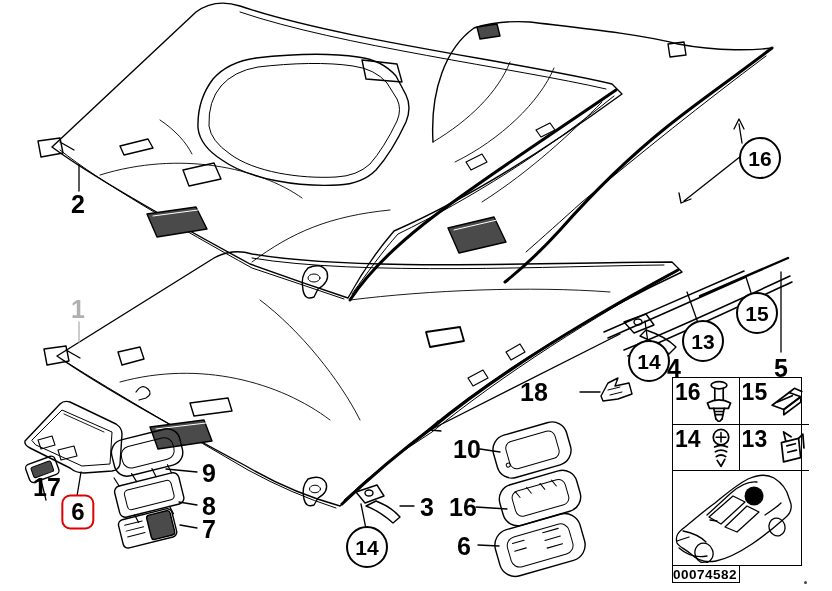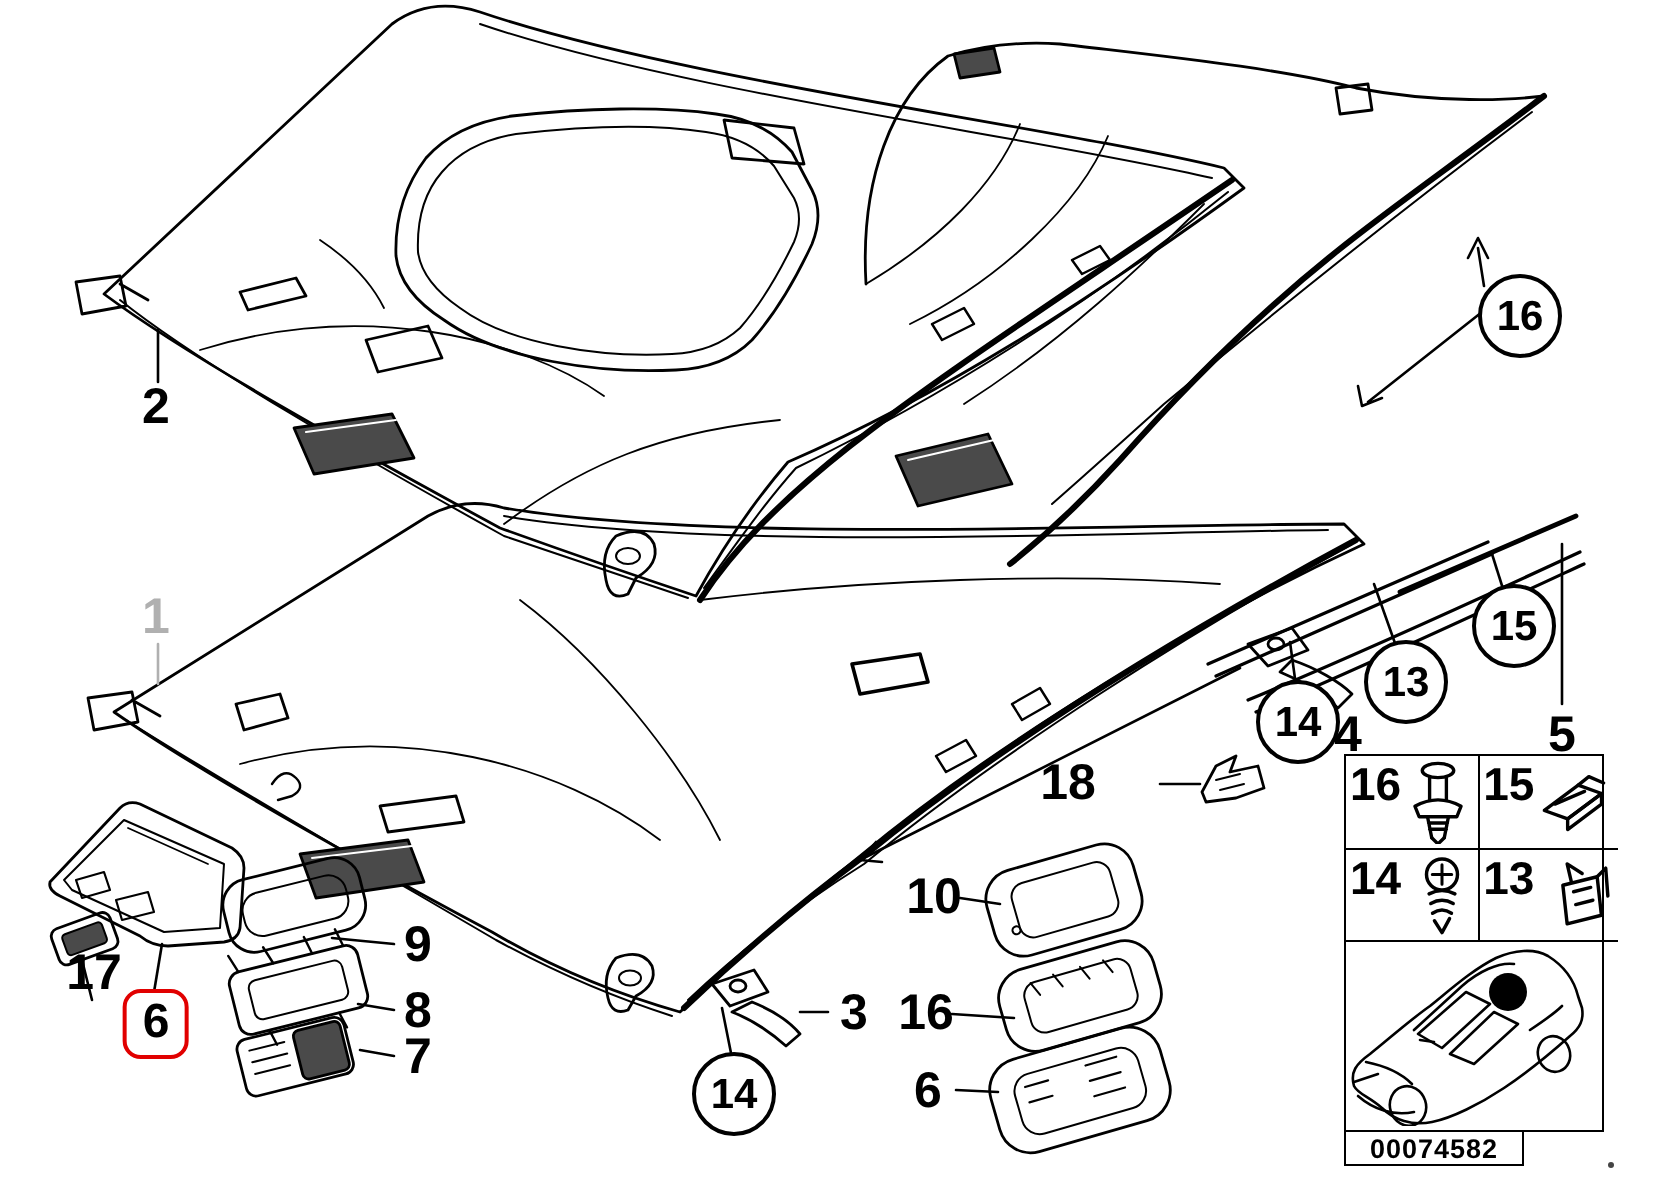--- a/index.html
+++ b/index.html
@@ -30,23 +30,23 @@
   .legend-grid{display:grid;grid-template-columns:1fr 1fr;grid-template-rows:47px 46px;}
   .legend-cell{
     border-right:1.4px solid #000;border-bottom:1.4px solid #000;
     box-sizing:border-box;display:flex;align-items:center;gap:2px;padding:1px 2px;
   }
   .legend-cell:nth-child(2n){border-right:none;}
   .legend-cell .cell-label{font-size:23px;font-weight:bold;line-height:1;align-self:flex-start;padding-top:2px;}
   .legend-cell svg{position:static;flex:0 0 auto;margin-left:auto;margin-right:2px;}
   .legend-car{height:92px;position:relative;}
   .idbox{
-    position:absolute;left:672px;top:565px;width:90px;height:18px;
+    position:absolute;left:672px;top:565px;width:68px;height:18px;
     border:1.6px solid #000;box-sizing:border-box;background:#fff;
-    display:flex;align-items:center;justify-content:center;
+    display:flex;align-items:center;justify-content:flex-start;
     font-size:13.5px;font-weight:bold;letter-spacing:.5px;
   }
   .stray-dot{position:absolute;left:804px;top:581px;width:3px;height:3px;border-radius:50%;background:#444;}
 </style>
 </head>
 <body>
 
 <div class="stage">
 
   <svg width="832" height="591" viewBox="0 0 832 591" fill="none" stroke="#000" stroke-width="1.4" stroke-linecap="round" stroke-linejoin="round">

